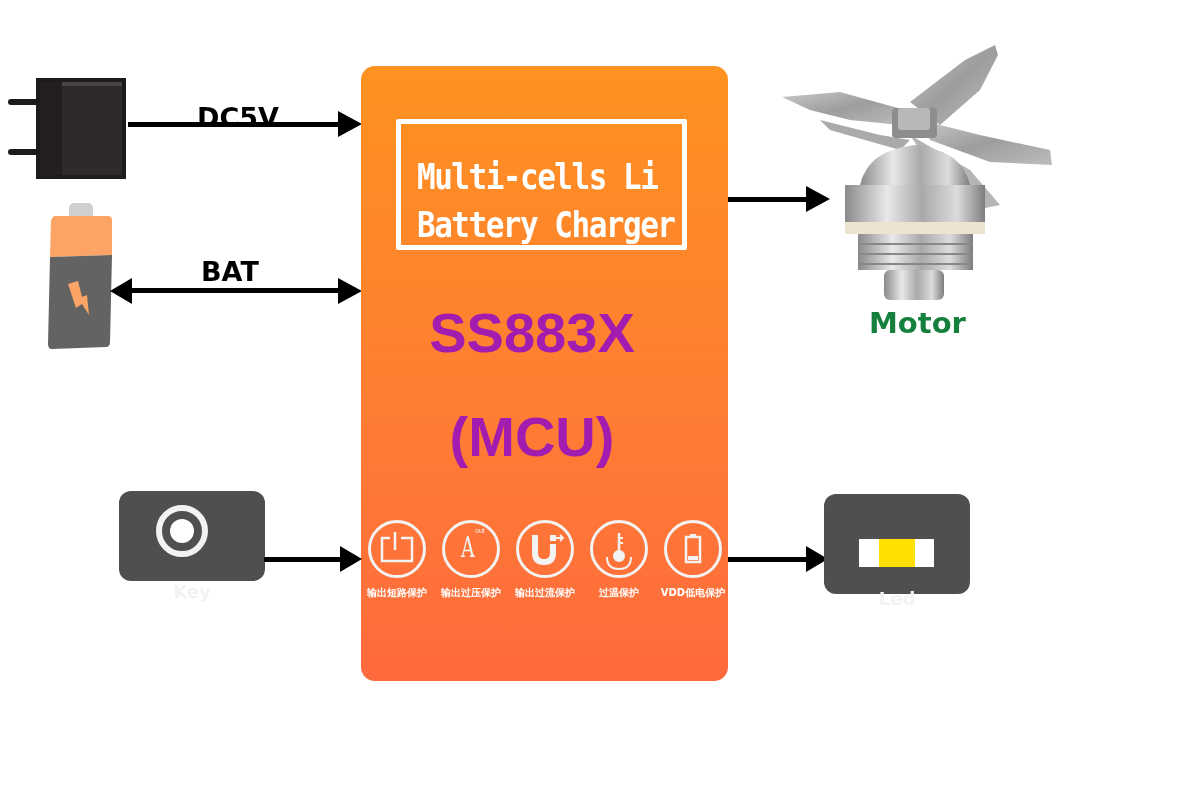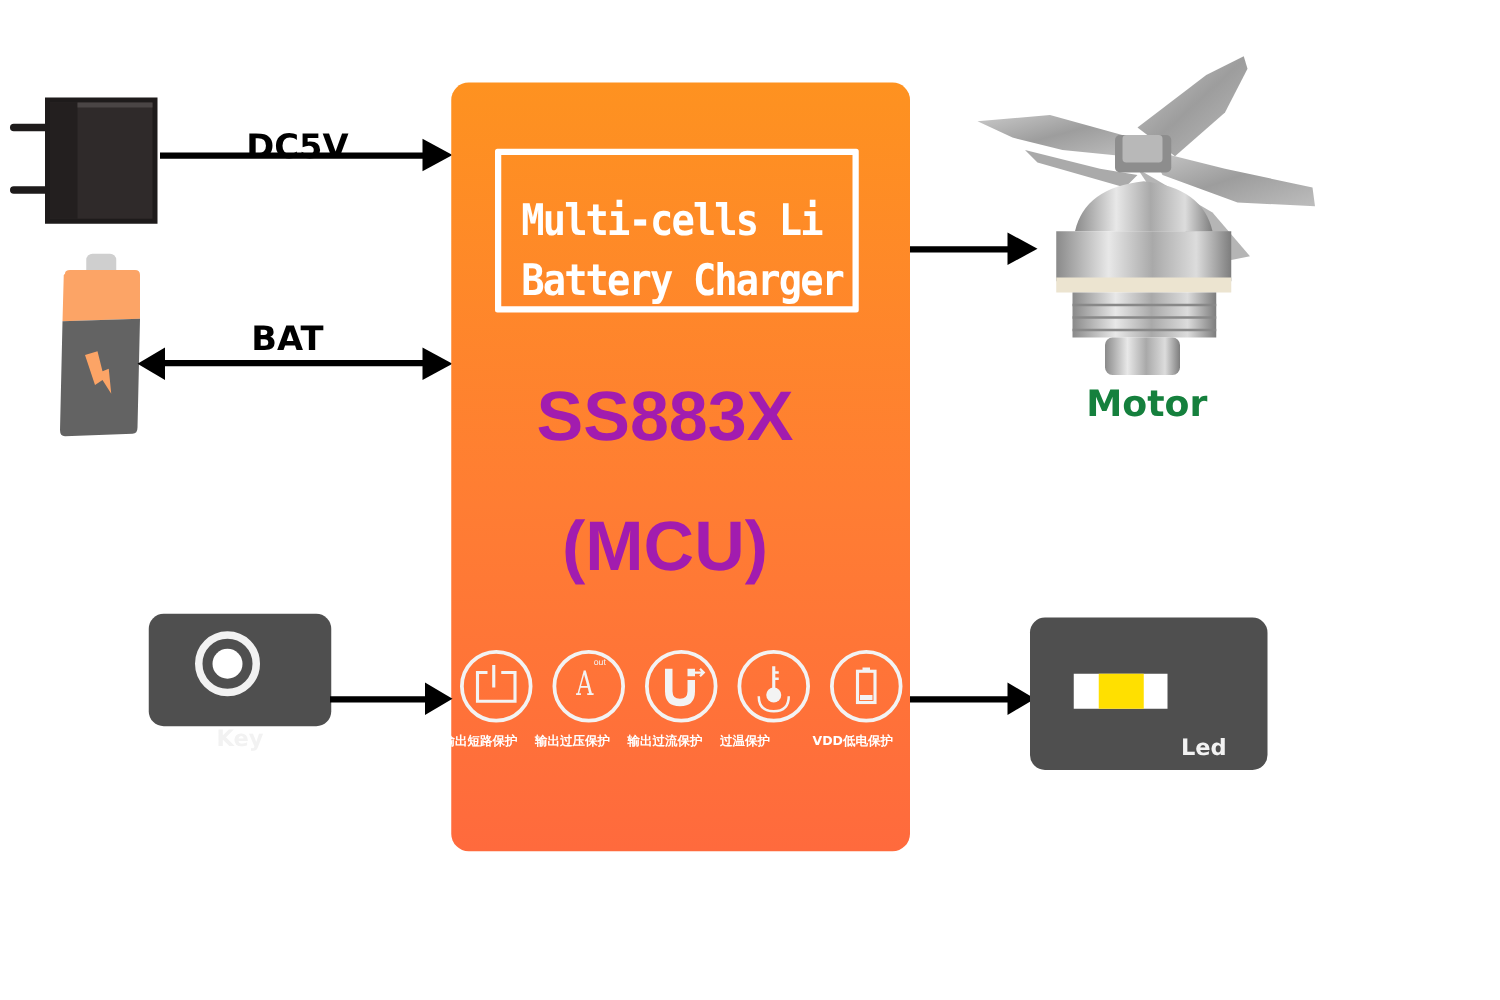--- a/index.html
+++ b/index.html
@@ -33,21 +33,21 @@
   #mcu-name { top: 300px; }
   #mcu-sub { top: 372px; margin-top: 32px; }
 
   
   .prot { width: 62px; top: 520px; }
   .prot-circle {
     width: 52px; height: 52px; border: 3px solid #f3f3f3; border-radius: 50%;
     margin: 0 auto; position: relative; box-sizing: content-box;
   }
   .prot-label {
-    margin-top: 8px; font-size: 10px; color: #fff; white-space: nowrap;
+    margin-top: 8px; font-size: 10px; color: #fff; text-align: center; white-space: nowrap;
     font-weight: bold; margin-left: -12px; margin-right: -12px;
   }
 
   
   .line { background: #000; height: 5px; }
 
   
   .conn-label { font-family: "DejaVu Sans", sans-serif; font-weight: bold; font-size: 27px; color: #000; }
 
   
@@ -195,18 +195,18 @@
   </div>
   <div class="abs box-label" style="top:90px;">Key</div>
 </div>
 
 <div class="abs line" style="left:264px;top:557px;width:78px;"></div>
 <div class="abs" style="left:340px;top:546px;width:0;height:0;border-top:13px solid transparent;border-bottom:13px solid transparent;border-left:22px solid #000;"></div>
 
 <div class="abs line" style="left:728px;top:557px;width:80px;"></div>
 <div class="abs" style="left:806px;top:546px;width:0;height:0;border-top:13px solid transparent;border-bottom:13px solid transparent;border-left:22px solid #000;"></div>
 
-<div class="abs dark-box" style="left:824px;top:494px;width:146px;height:122px;padding-left:44px;">
+<div class="abs dark-box" style="left:824px;top:494px;width:146px;height:100px;">
   <div class="abs" style="left:35px;top:45px;width:75px;height:28px;background:#fff;">
     <div style="position:absolute;left:20px;top:0;width:36px;height:28px;background:#ffe000;"></div>
   </div>
   <div class="abs box-label" style="top:94px;">Led</div>
 </div>
 
 </body></html>

